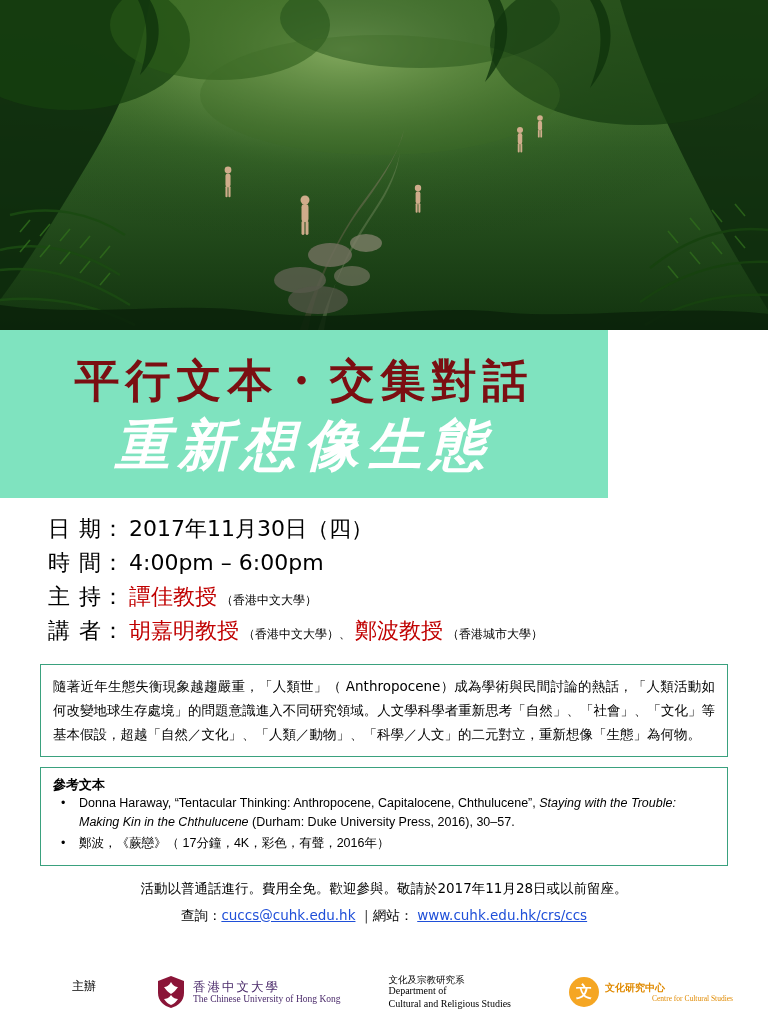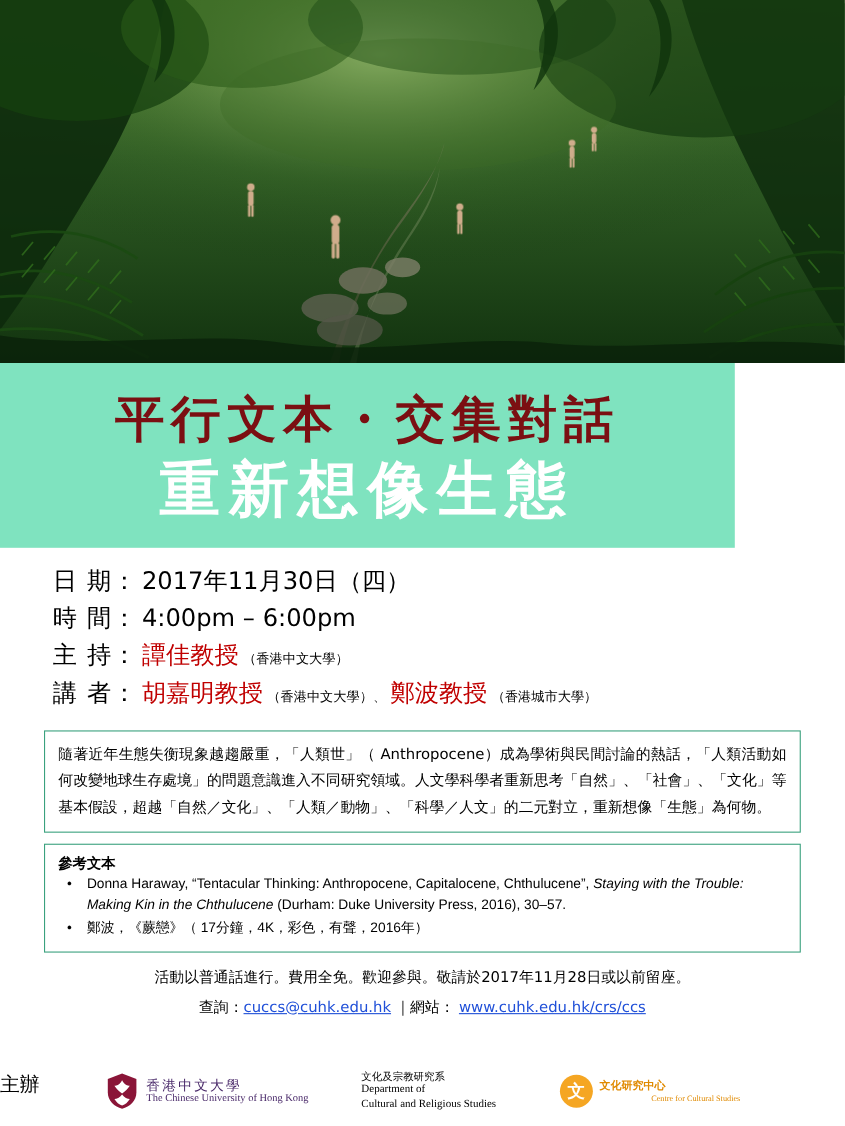--- a/index.html
+++ b/index.html
@@ -27,21 +27,21 @@
   .hero-canvas {
     position: absolute;
     inset: 0;
     width: 100%;
     height: 100%;
     display: block;
   }
 
   
   .title-band {
-    width: 668px;
+    width: 608px;
     height: 168px;
     background: #7fe3bf;
     display: flex;
     flex-direction: column;
     align-items: center;
     justify-content: center;
     box-sizing: border-box;
     padding-top: 4px;
   }
   .title-line1 {
@@ -55,20 +55,21 @@
   }
   .title-line2 {
     font-family: "DejaVu Sans", sans-serif;
     font-weight: bold;
     font-size: 55px;
     letter-spacing: 8px;
     color: #ffffff;
     line-height: 1.25;
     white-space: nowrap;
     margin-top: 2px;
+    font-style: italic;
   }
 
   
   .info {
     padding: 14px 48px 6px 48px;
     text-align: center;
   }
   .info-row {
     display: flex;
     align-items: baseline;
@@ -171,21 +172,22 @@
     position: absolute;
     left: 0;
     bottom: 8px;
     width: 768px;
     height: 60px;
     display: flex;
     align-items: center;
   }
   .organiser-label {
     font-family: "DejaVu Sans", sans-serif;
-    font-size: 18px;
+    font-size: 12px;
+    margin-left: 72px;
     color: #000;
     white-space: nowrap;
   }
   .logo {
     display: flex;
     align-items: center;
     white-space: nowrap;
     margin-top: 12px;
   }
   .logo-cuhk { margin-left: 60px; }

